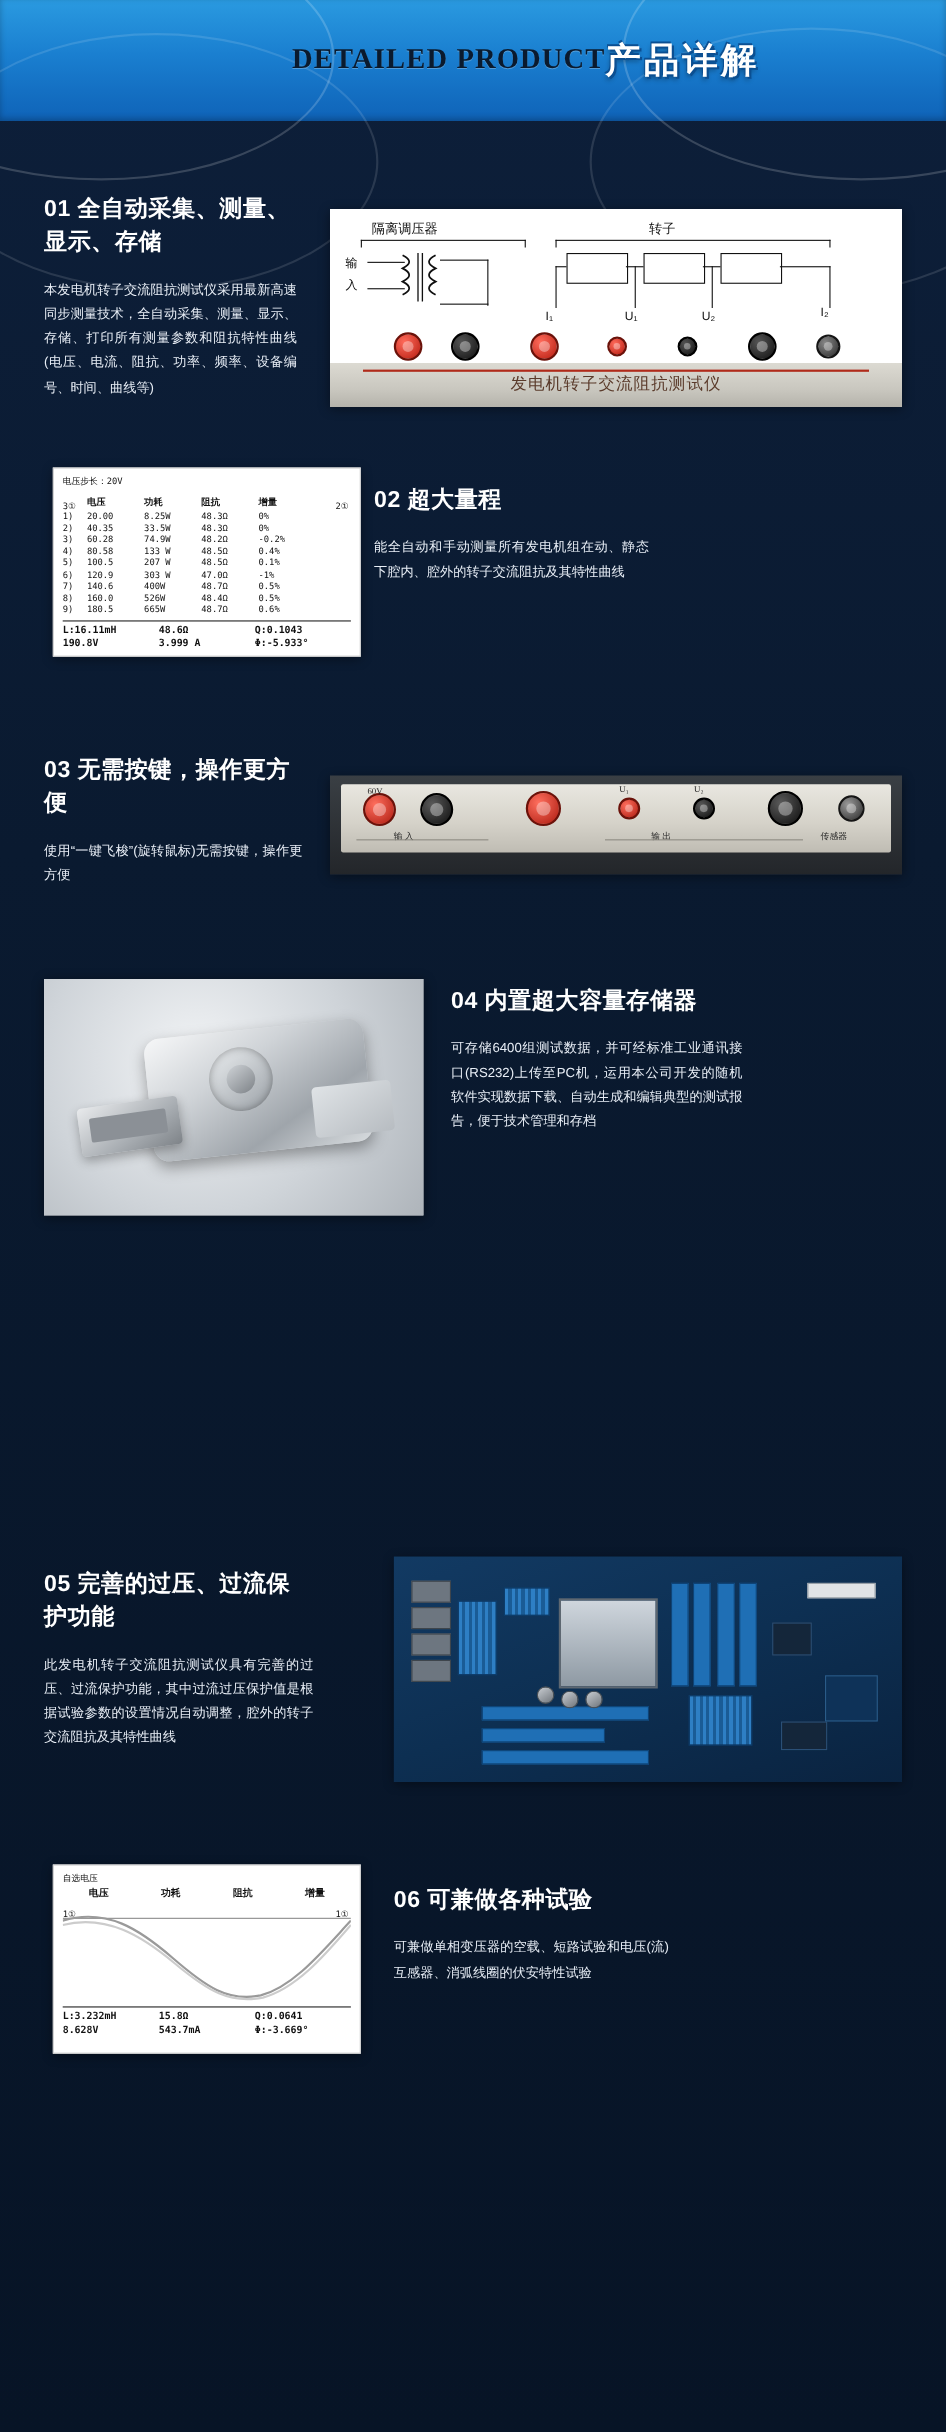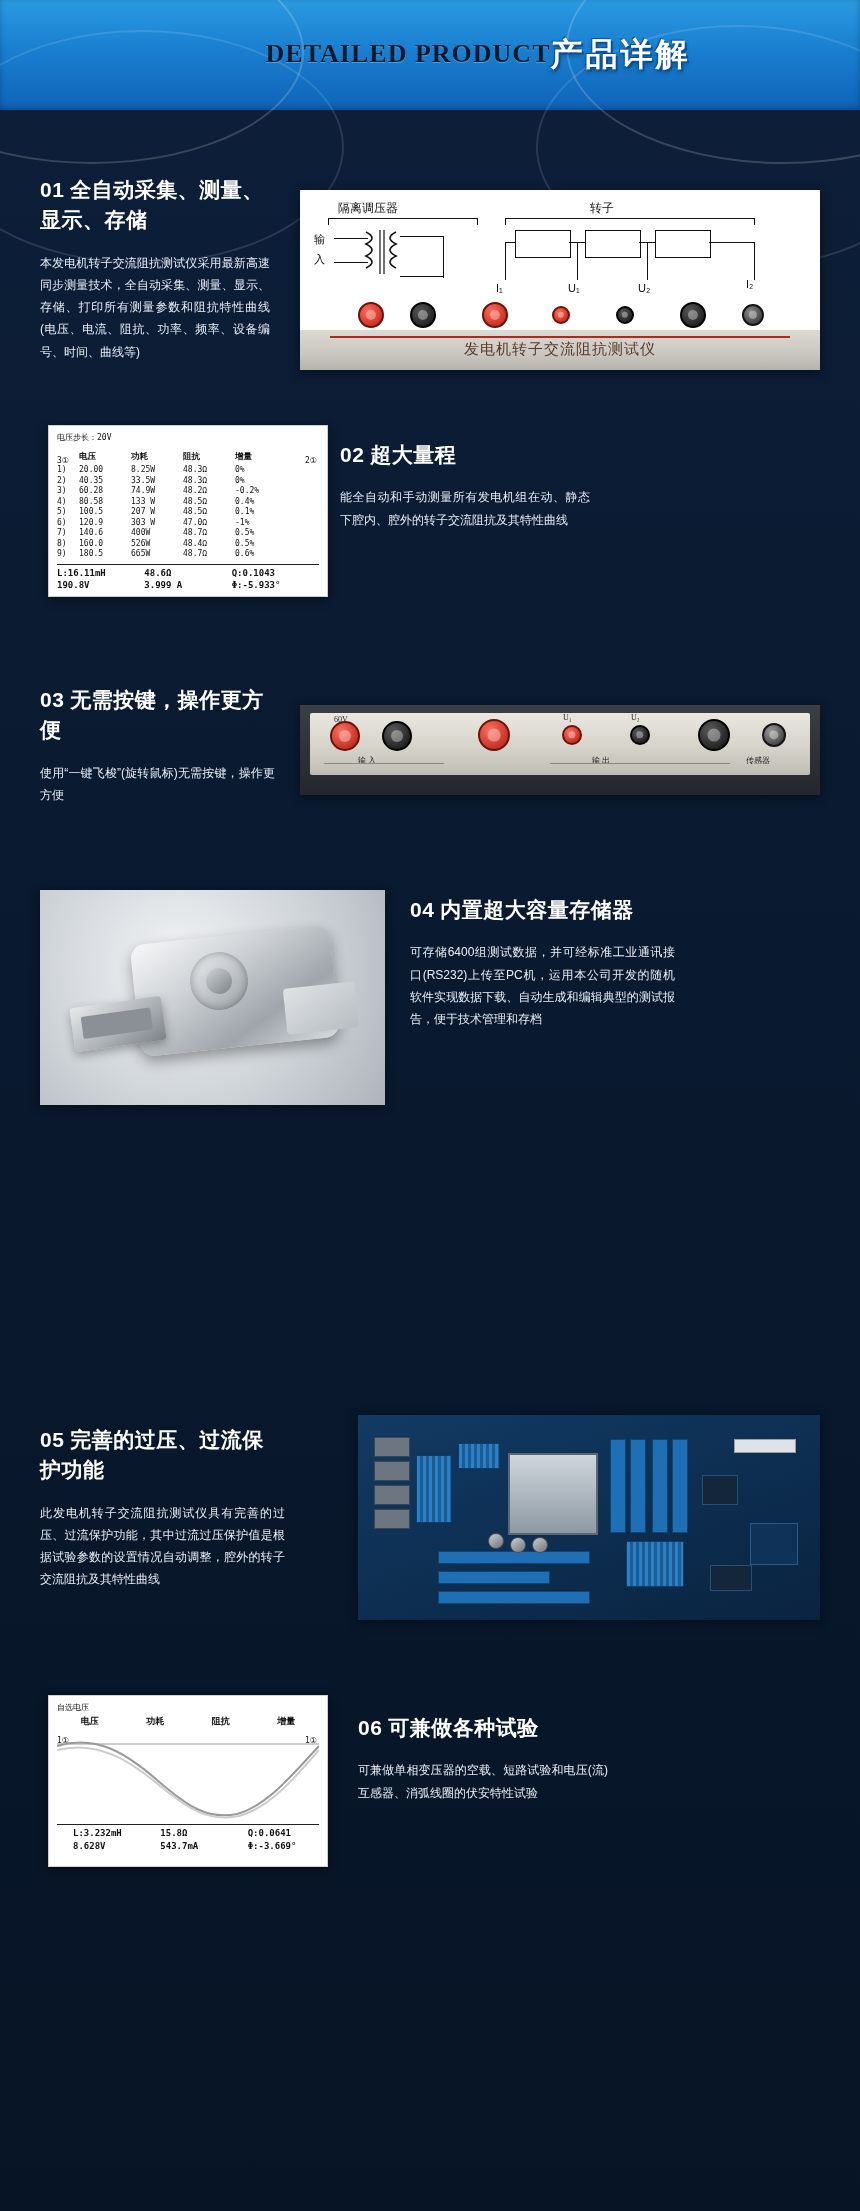--- a/index.html
+++ b/index.html
@@ -135,21 +135,21 @@
   .chip{background:#14263a;border:1px solid #2a4f76;}
 
   
   .img6{left:48px;top:1695px;width:278px;height:170px;background:#ffffff;border:1px solid #cfcfcf;}
   .wv{position:absolute;inset:0;padding:6px 8px;box-sizing:border-box;
     font-family:"DejaVu Sans Mono","Liberation Mono",monospace;color:#111;}
   .wv-top{font-size:8px;}
   .wv-hdr{display:flex;justify-content:space-around;font-size:9px;font-weight:bold;margin-top:2px;}
   .wv-plot{position:absolute;left:8px;top:44px;width:262px;height:82px;}
   .wv-sep{position:absolute;left:8px;top:128px;width:262px;border-top:1px solid #222;}
-  .wv-sum{position:absolute;left:24px;top:132px;width:262px;font-size:9px;font-weight:bold;}
+  .wv-sum{position:absolute;left:8px;top:132px;width:262px;font-size:9px;font-weight:bold;}
   .wv-sum div{display:flex;}
   .wv-sum span{flex:1;}
   .wv-mark{position:absolute;font-size:8px;}
 </style>
 </head>
 <body>
 
 <div class="page">
 
   <div class="header">

